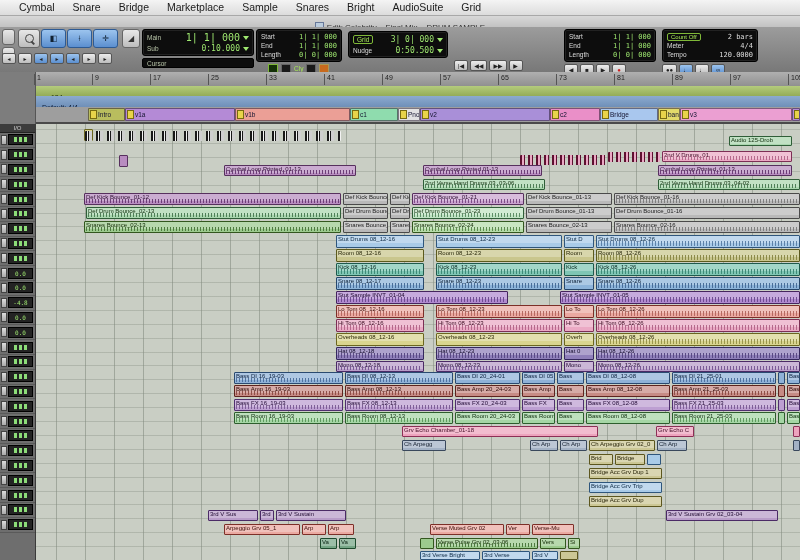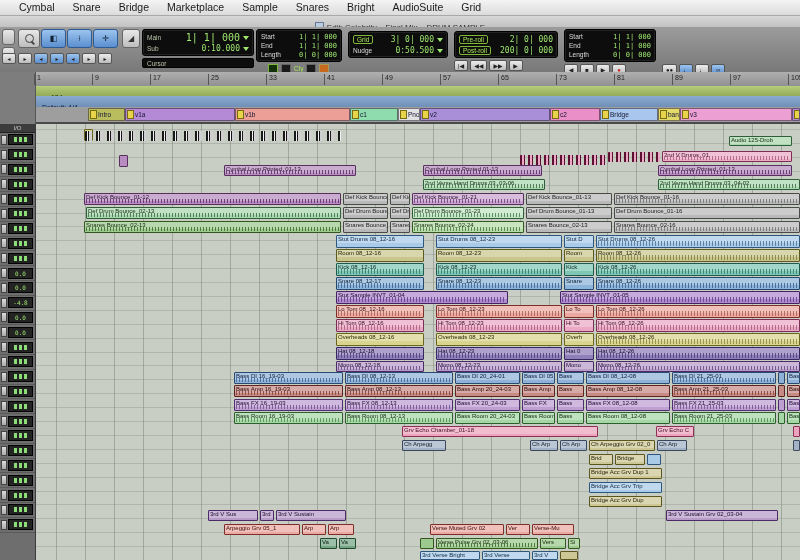--- a/index.html
+++ b/index.html
@@ -170,30 +170,20 @@
       </div>
     <div class="prow">
         <span class="plbl white">Nudge</span>
         <span style="display:flex;align-items:center">
           <span class="pval">0:50.500</span>
           <span class="arr-down"></span>
         </span>
       </div>
   </div>
 
-  <div class="panel" style="left:454px;top:4px;width:104px;height:27px">
-    <div class="prow">
-        <span class="greenbox">Pre-roll</span>
-        <span class="pval">2| 0| 000</span>
-      </div>
-    <div class="prow">
-        <span class="greenbox">Post-roll</span>
-        <span class="pval">200| 0| 000</span>
-      </div>
-  </div>
   <div class="transbtn" style="left:454px;top:33px">
     <span class="b">|◀</span>
     <span class="b">◀◀</span>
     <span class="b">▶▶</span>
     <span class="b">▶</span>
   </div>
 
   <div class="panel" style="left:564px;top:2px;width:92px;height:33px">
     <div class="prow" style="height:9px">
         <span class="plbl white">Start</span>
@@ -208,20 +198,34 @@
         <span class="pval" style="font-size:7px">0| 0| 000</span>
       </div>
   </div>
   <div class="transbtn" style="left:564px;top:37px">
     <span class="b">◀</span>
     <span class="b">■</span>
     <span class="b">▶</span>
     <span class="b rec">●</span>
   </div>
 
+  <div class="panel" style="left:662px;top:2px;width:96px;height:33px">
+    <div class="prow" style="height:9px">
+        <span class="greenbox" style="font-size:6px">Count Off</span>
+        <span class="pval" style="font-size:7px;color:#ddd">2 bars</span>
+      </div>
+    <div class="prow" style="height:9px">
+        <span class="plbl white">Meter</span>
+        <span class="pval" style="font-size:7px;color:#ddd">4/4</span>
+      </div>
+    <div class="prow" style="height:9px">
+        <span class="plbl white">Tempo</span>
+        <span class="pval" style="font-size:7px;color:#ddd">120.0000</span>
+      </div>
+  </div>
   <div class="transbtn" style="left:662px;top:37px">
     <span class="b">●●</span>
     <span class="b blue">♩</span>
     <span class="b">♩</span>
     <span class="b blue">∞</span>
   </div>
 </div>
 
 <div class="rulers">
   <div class="gutter" style="top:0;height:52px"></div>

